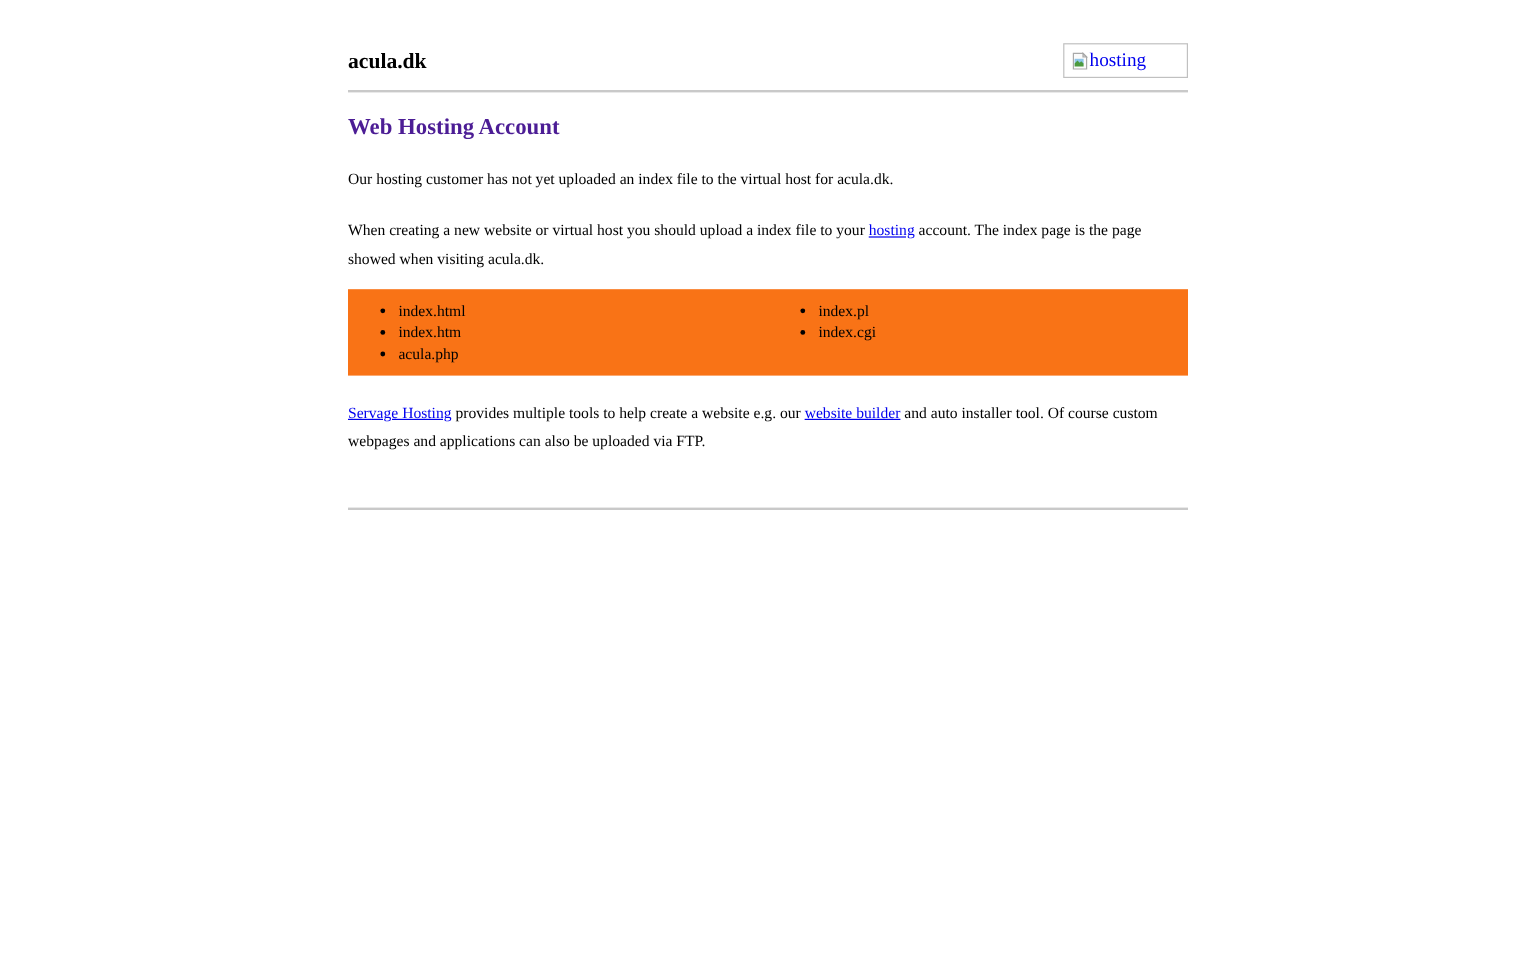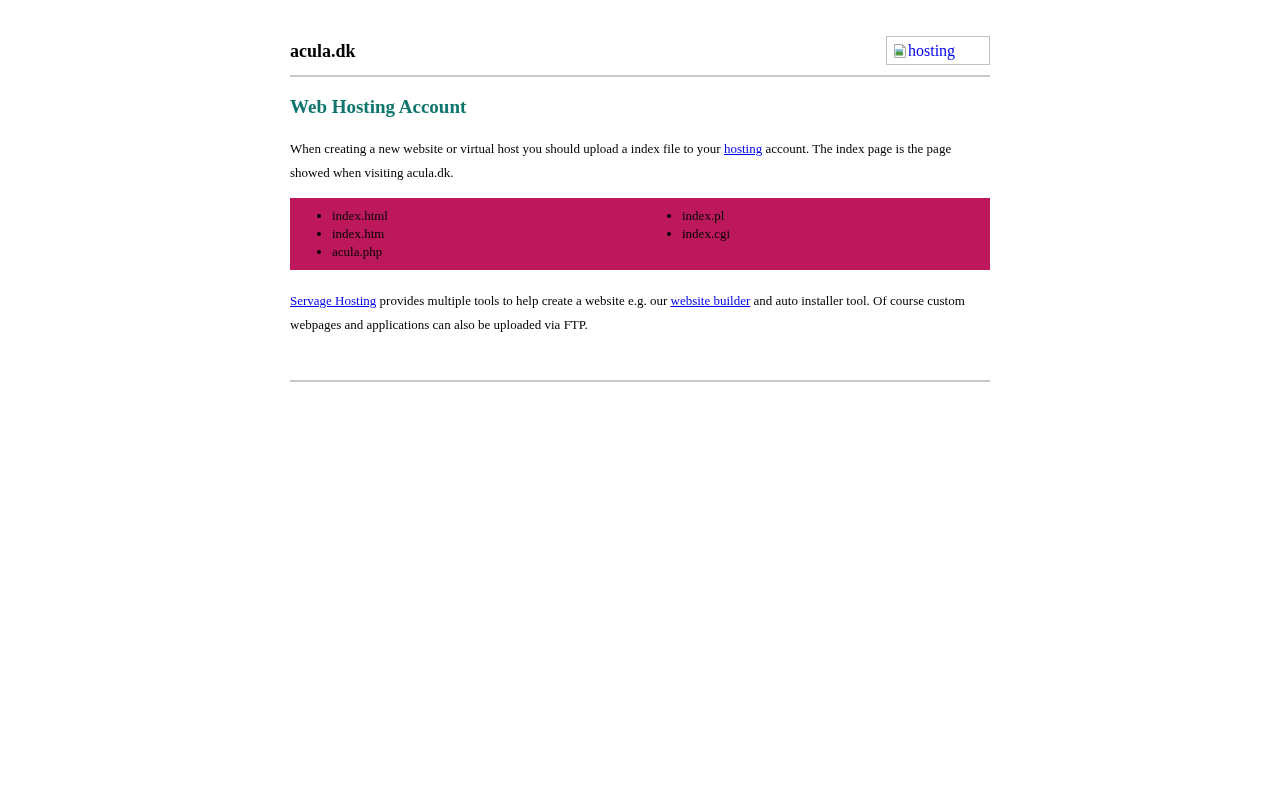--- a/index.html
+++ b/index.html
@@ -50,21 +50,21 @@
     display: inline-block;
     flex: 0 0 auto;
   }
   hr.rule {
     border: 0;
     border-top: 2px solid #c9c9c9;
     margin: 10px 0 0 0;
     height: 0;
   }
   h2.main-heading {
-    color: #0f766e;
+    color: #4c1d95;
     font-size: 19px;
     font-weight: bold;
     margin: 19px 0 0 0;
   }
   h3.sub-heading {
     color: #191970;
     font-size: 16px;
     font-weight: bold;
     margin: 21px 0 0 0;
   }
@@ -74,21 +74,21 @@
   }
   p.body-text a, .link {
     color: #0000ee;
     text-decoration: underline;
     cursor: pointer;
   }
   table.file-table {
     width: 100%;
     border-collapse: collapse;
     margin-top: 13px;
-    background: #be185d;
+    background: #f97316;
   }
   table.file-table td {
     width: 50%;
     vertical-align: top;
     padding: 2px;
   }
   table.file-table ul {
     margin: 7px 0;
     padding-left: 40px;
     line-height: 18px;
@@ -117,20 +117,21 @@
         </svg>
       </span>
       <span class="alt-text">hosting</span>
     </a>
   </div>
 
   <hr class="rule">
 
   <h2 class="main-heading">Web Hosting Account</h2>
 
+  <p class="body-text">Our hosting customer has not yet uploaded an index file to the virtual host for acula.dk.</p>
 
 
   <p class="body-text"><span>When creating a new website or virtual host you should upload a index file to your </span><a class="link">hosting</a><span> account. The index page is the page showed when visiting acula.dk.</span></p>
 
 
   <table class="file-table">
     <tbody>
         <tr>
       <td>
         <ul>

